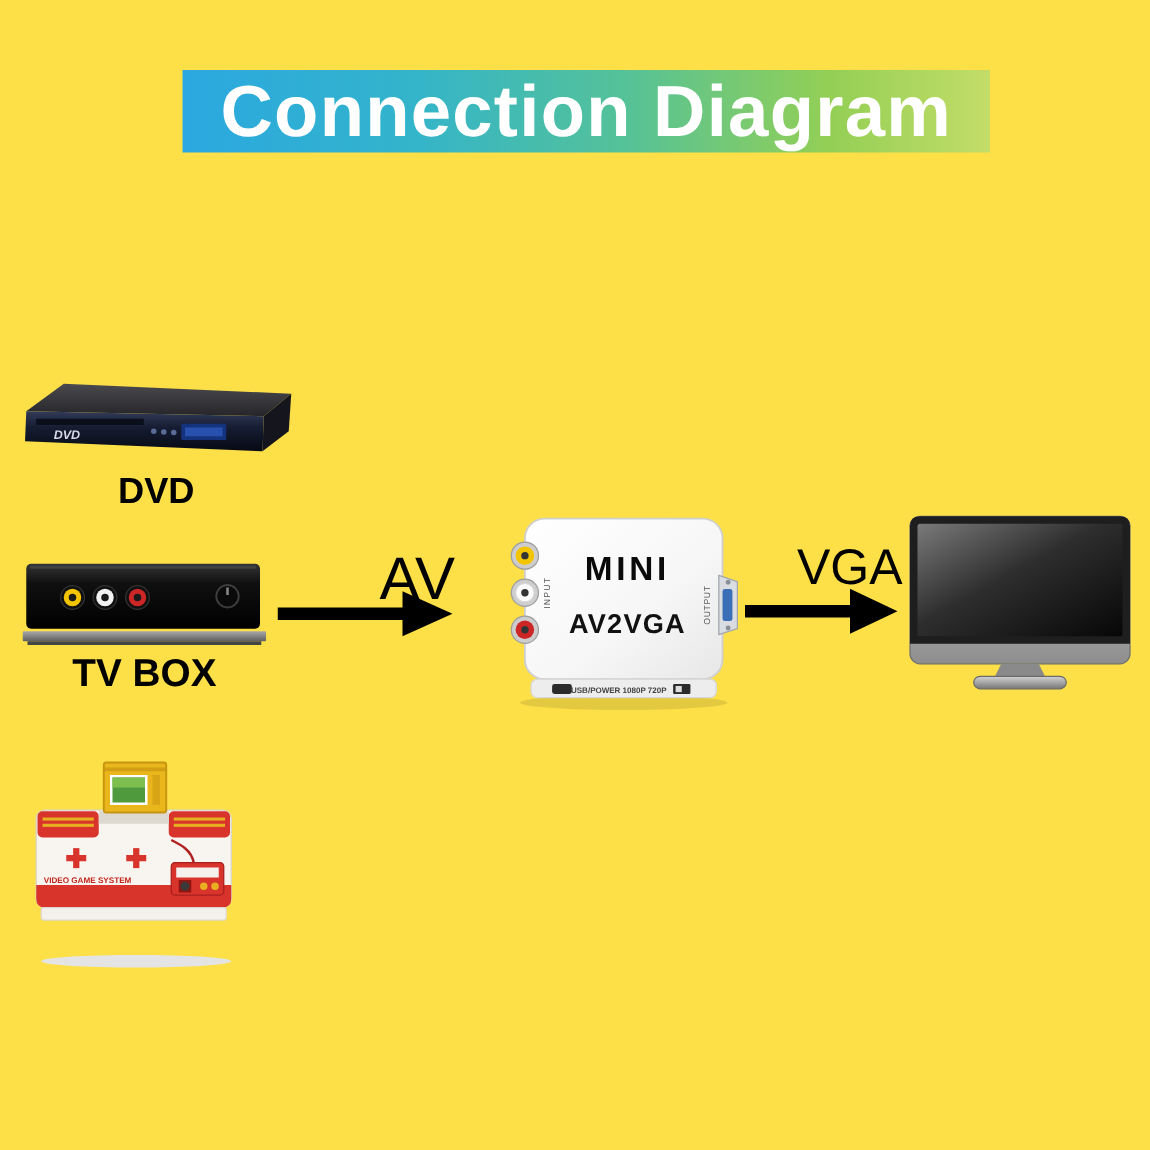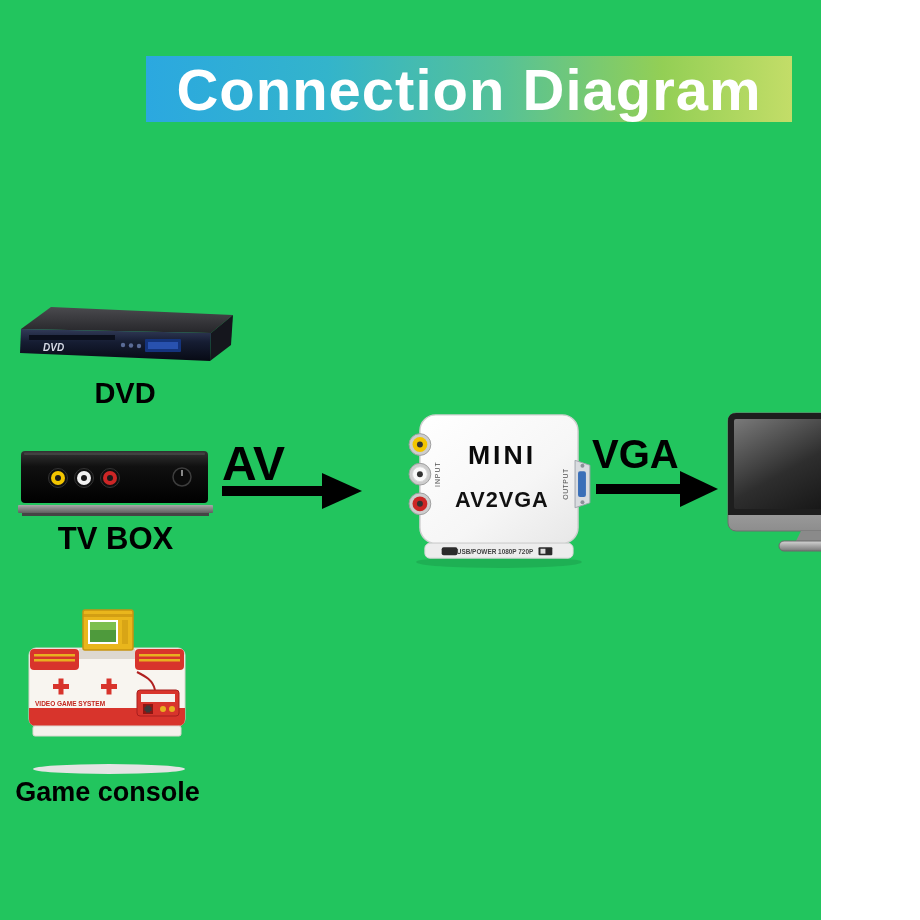--- a/index.html
+++ b/index.html
@@ -1,22 +1,22 @@
 <!DOCTYPE html>
 <html><head>
 <meta charset="utf-8">
 <style>
   * { margin: 0; padding: 0; box-sizing: border-box; }
   html, body { background: #ffffff; }
   body { font-family: "Liberation Sans", sans-serif; }
   .canvas {
     position: relative;
-    width: 821px;
+    width: 920px;
     height: 920px;
-    background: #22c55e;
+    background: #fde047;
     overflow: hidden;
   }
 
   
   .banner {
     position: absolute;
     left: 146px; top: 56px;
     width: 646px; height: 66px;
     background: linear-gradient(90deg, #2BA8E0 0%, #33B4CB 28%, #55C297 55%, #93CF55 80%, #C3DD68 100%);
     display: flex; align-items: center; justify-content: center;
@@ -44,23 +44,23 @@
     color: #000000;
     white-space: nowrap;
   }
   .dvd-label     { left: 15px; top: 377px; width: 220px; font-size: 29px; }
   .tvbox-label   { left: 18px; top: 521px; width: 195px; font-size: 31px; }
   .console-label { left: 0px;  top: 777px; width: 215px; font-size: 27px; }
 
   
   .conn-label {
     position: absolute;
-    text-align: left;
+    text-align: right;
     color: #000000;
-    font-weight: bold;
+    font-weight: normal;
     white-space: nowrap;
   }
   .av-label  { left: 222px; top: 436px; width: 142px; font-size: 48px; }
   .vga-label { left: 592px; top: 432px; width: 130px; font-size: 40px; }
   .arrow { position: absolute; }
   .av-arrow  { left: 222px; top: 472px; width: 142px; height: 38px; }
   .vga-arrow { left: 596px; top: 470px; width: 124px; height: 38px; }
 
   svg text { font-family: "Liberation Sans", sans-serif; }
 </style>
@@ -169,21 +169,20 @@
       <path d="M130,86 C128,76 120,72 112,68" stroke="#B02020" stroke-width="2" fill="none"></path>
       <rect x="112" y="86" width="42" height="26" rx="3" fill="#D8342C" stroke="#A81E1E"></rect>
       <rect x="116" y="90" width="34" height="8" fill="#F5F2EE"></rect>
       <rect x="118" y="100" width="10" height="10" fill="#8E1612"></rect>
       <rect x="121" y="101.5" width="4" height="7" fill="#3a3a3a"></rect>
       <rect x="119.5" y="103" width="7" height="4" fill="#3a3a3a"></rect>
       <circle cx="138" cy="105" r="3" fill="#E8B020"></circle>
       <circle cx="147" cy="105" r="3" fill="#E8B020"></circle>
     </g>
   </svg>
-  <div class="label console-label">Game console</div>
 
   <div class="conn-label av-label">AV</div>
   <svg class="arrow av-arrow" viewBox="0 0 142 38">
     <rect x="0" y="14" width="104" height="10" fill="#000000"></rect>
     <polygon points="100,1 100,37 140,19" fill="#000000"></polygon>
   </svg>
 
   <svg class="converter-svg" viewBox="0 0 200 168">
     <defs>
       <linearGradient id="convBody" x1="0" y1="0" x2="1" y2="1">

